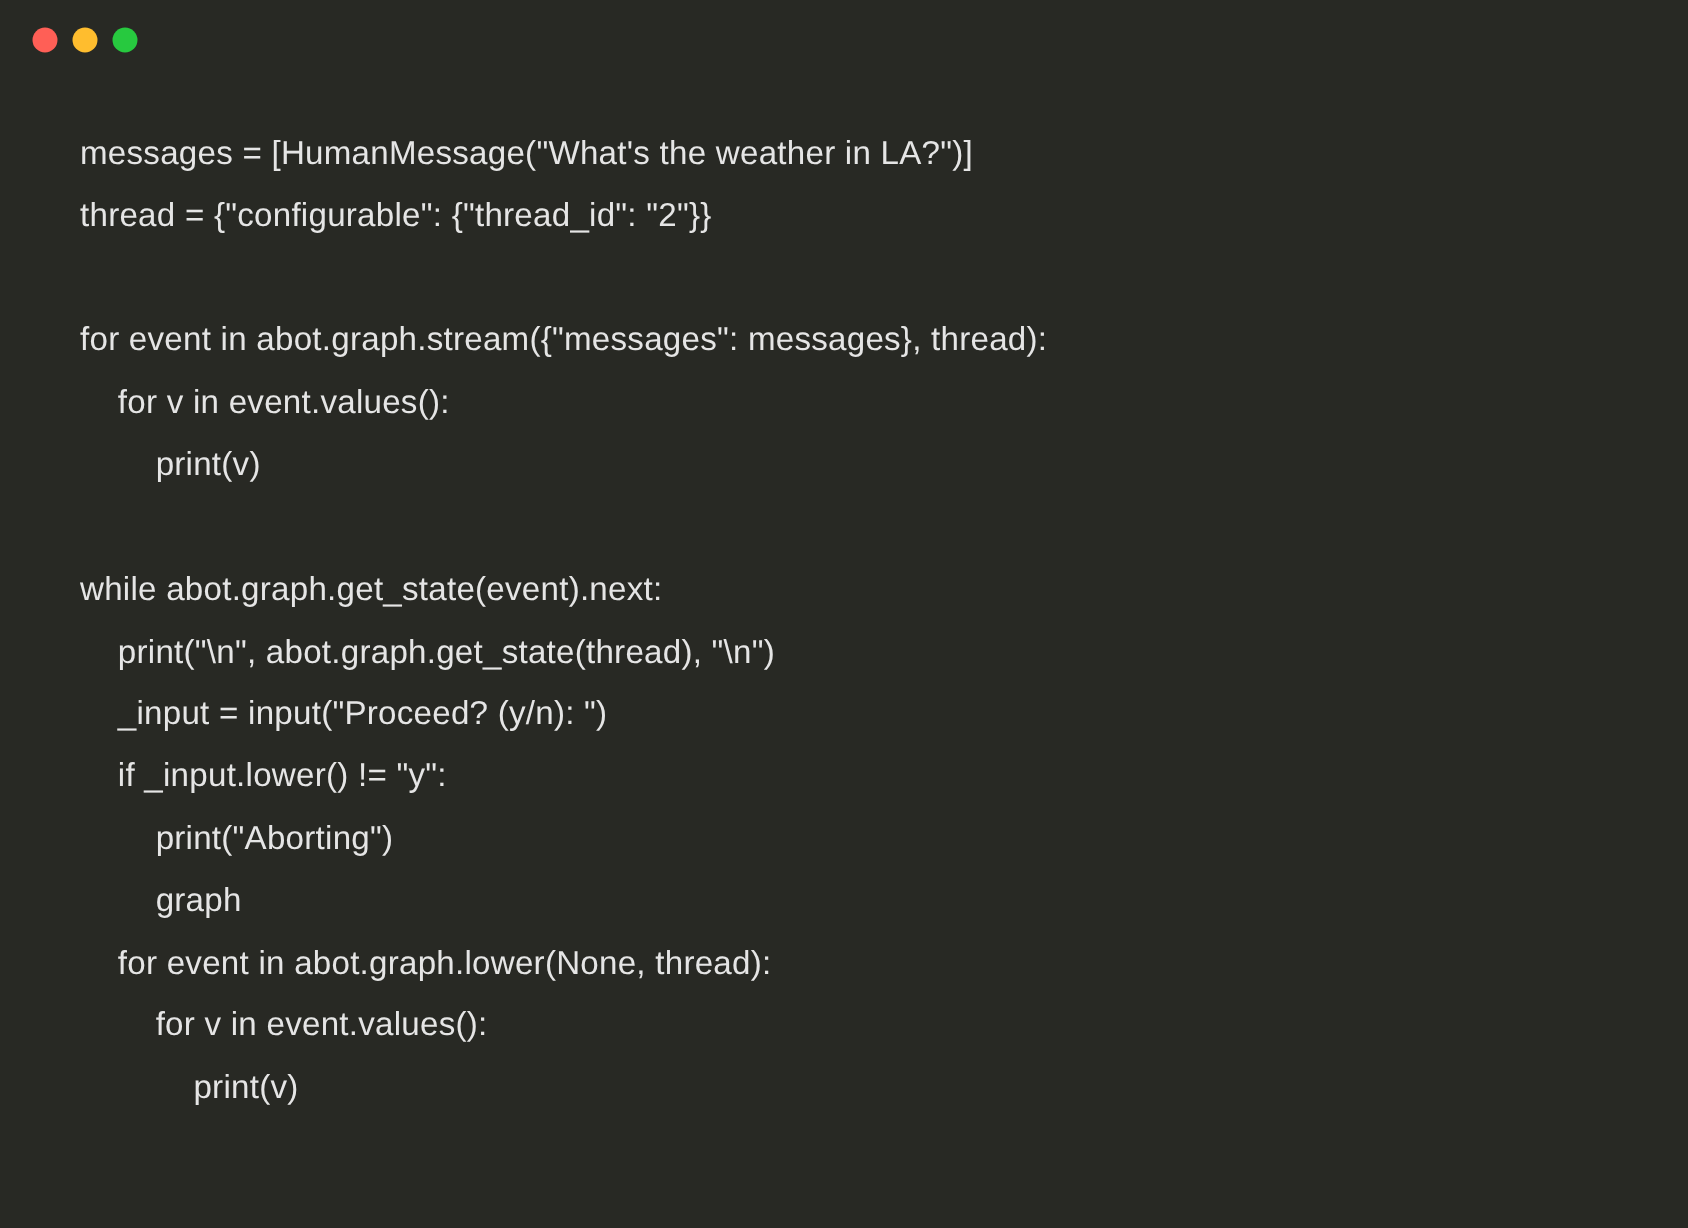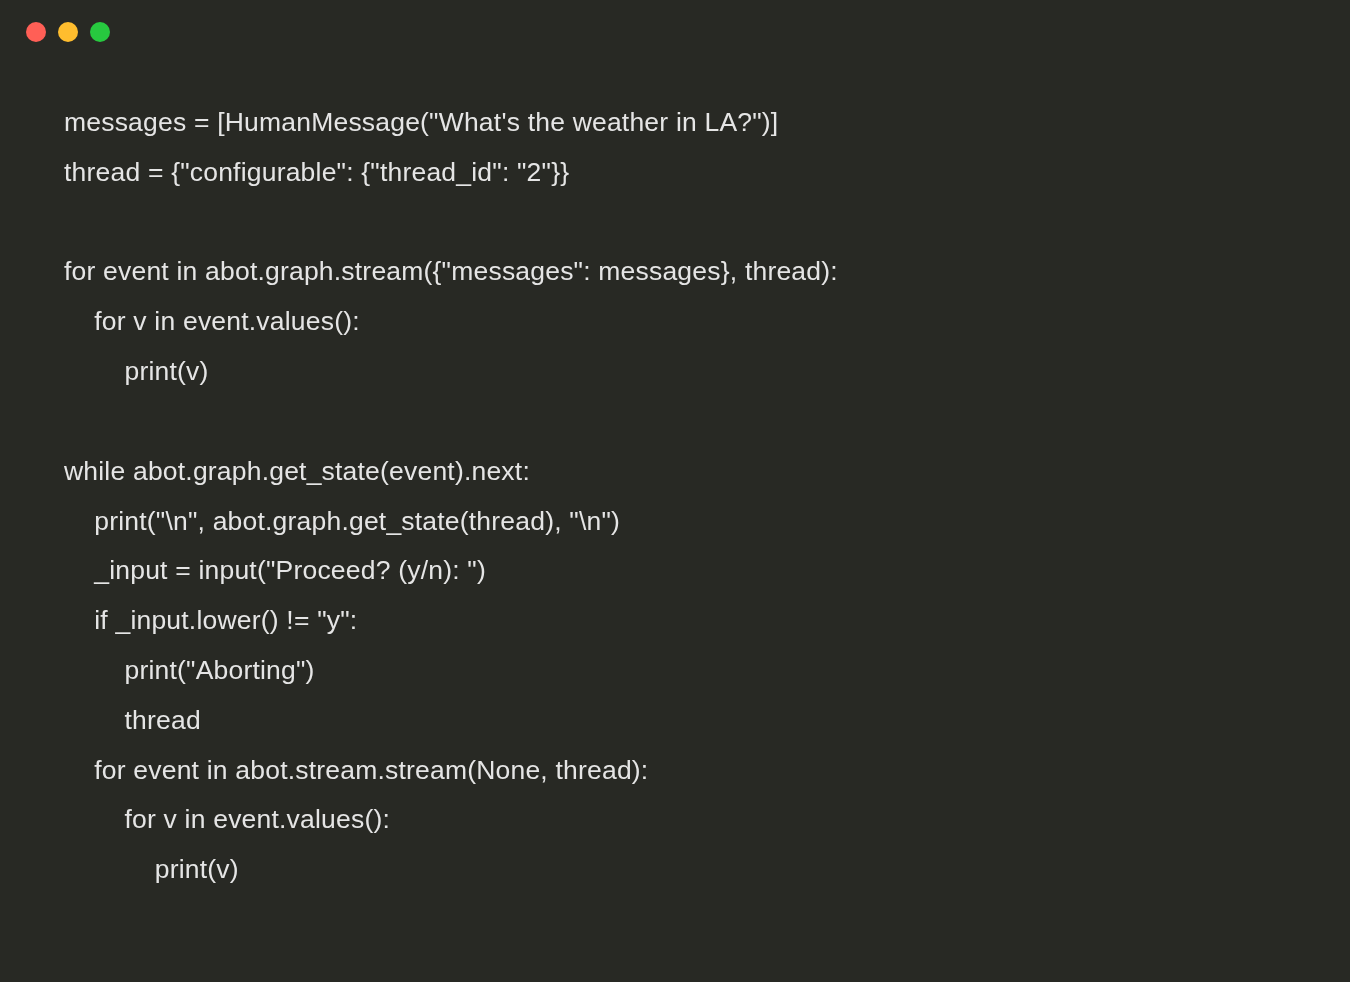--- a/index.html
+++ b/index.html
@@ -58,17 +58,17 @@
 <span></span>
 <span>for event in abot.graph.stream({"messages": messages}, thread):</span>
 <span>    for v in event.values():</span>
 <span>        print(v)</span>
 <span></span>
 <span>while abot.graph.get_state(event).next:</span>
 <span>    print("\n", abot.graph.get_state(thread), "\n")</span>
 <span>    _input = input("Proceed? (y/n): ")</span>
 <span>    if _input.lower() != "y":</span>
 <span>        print("Aborting")</span>
-<span>        thread</span>
-<span>    for event in abot.stream.stream(None, thread):</span>
+<span>        graph</span>
+<span>    for event in abot.graph.lower(None, thread):</span>
 <span>        for v in event.values():</span>
 <span>            print(v)</span></div>
 </div>
 
 </body></html>

